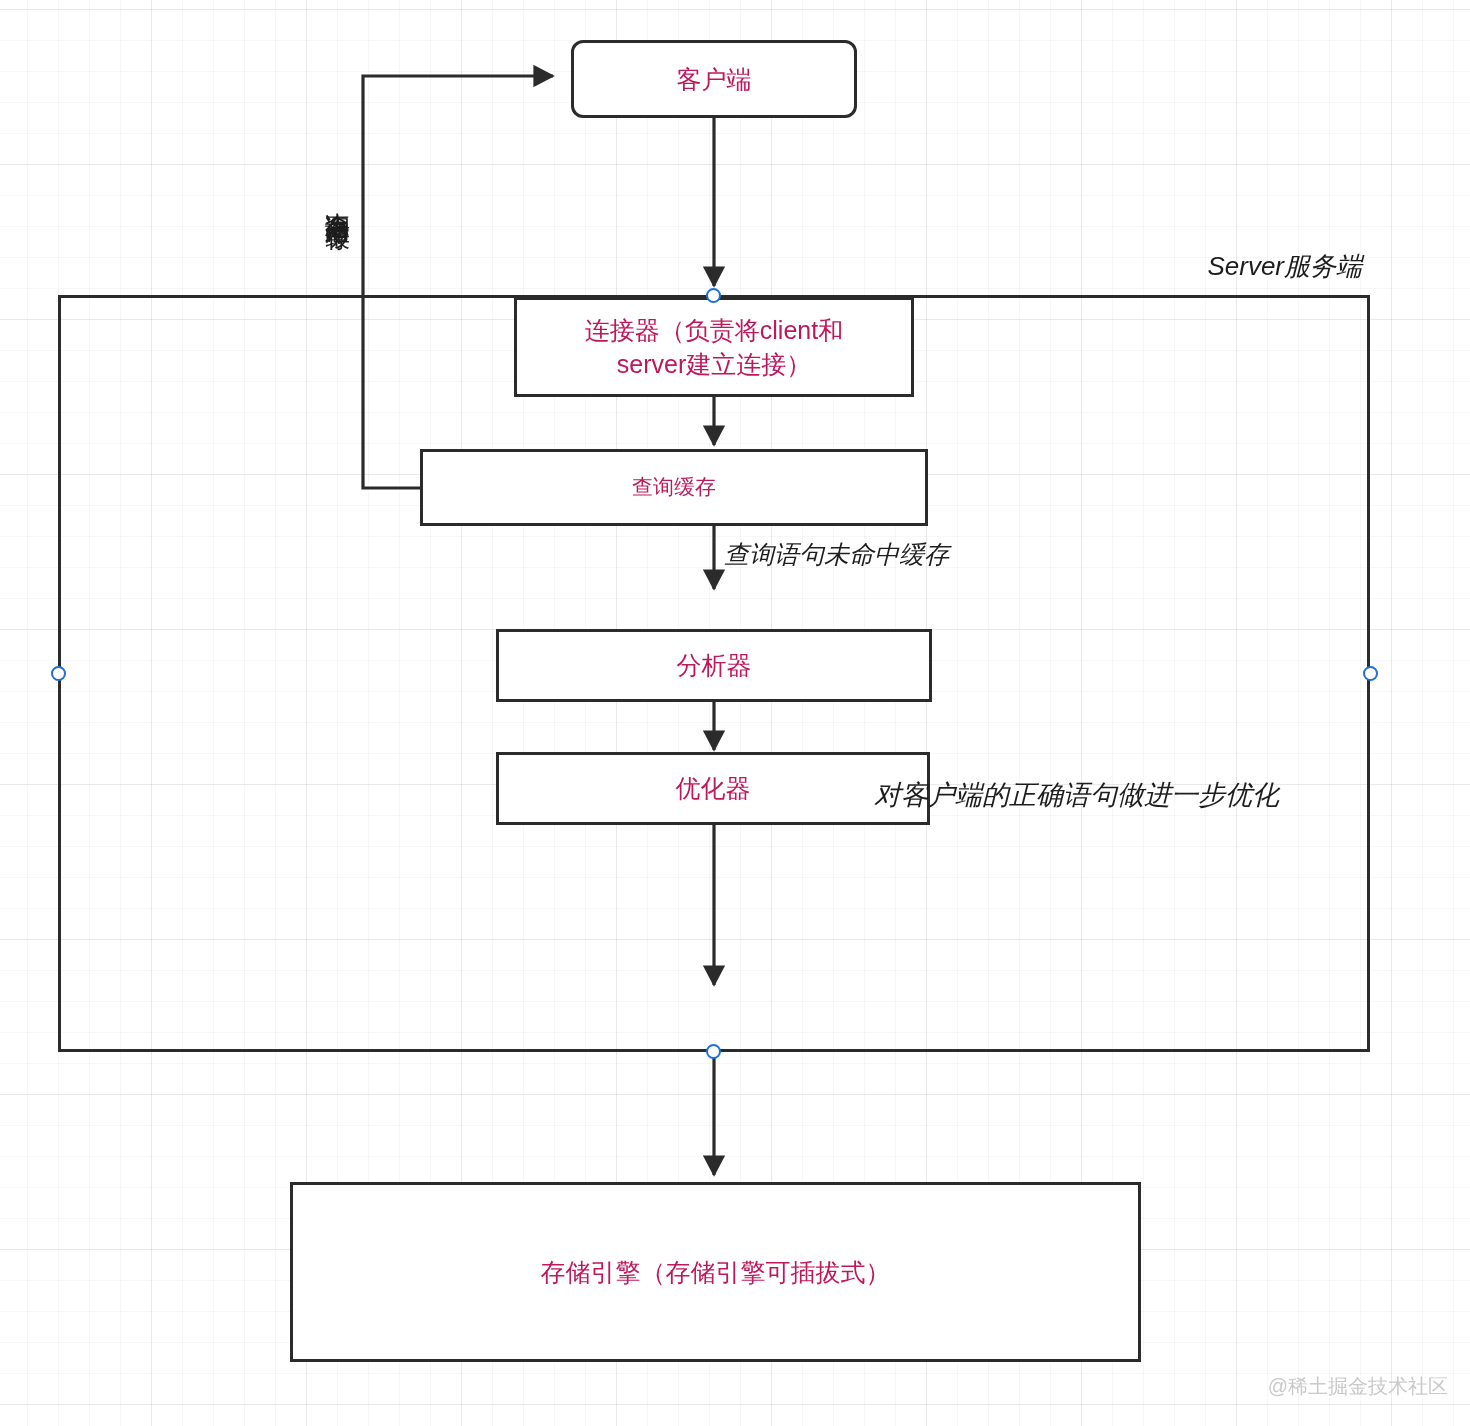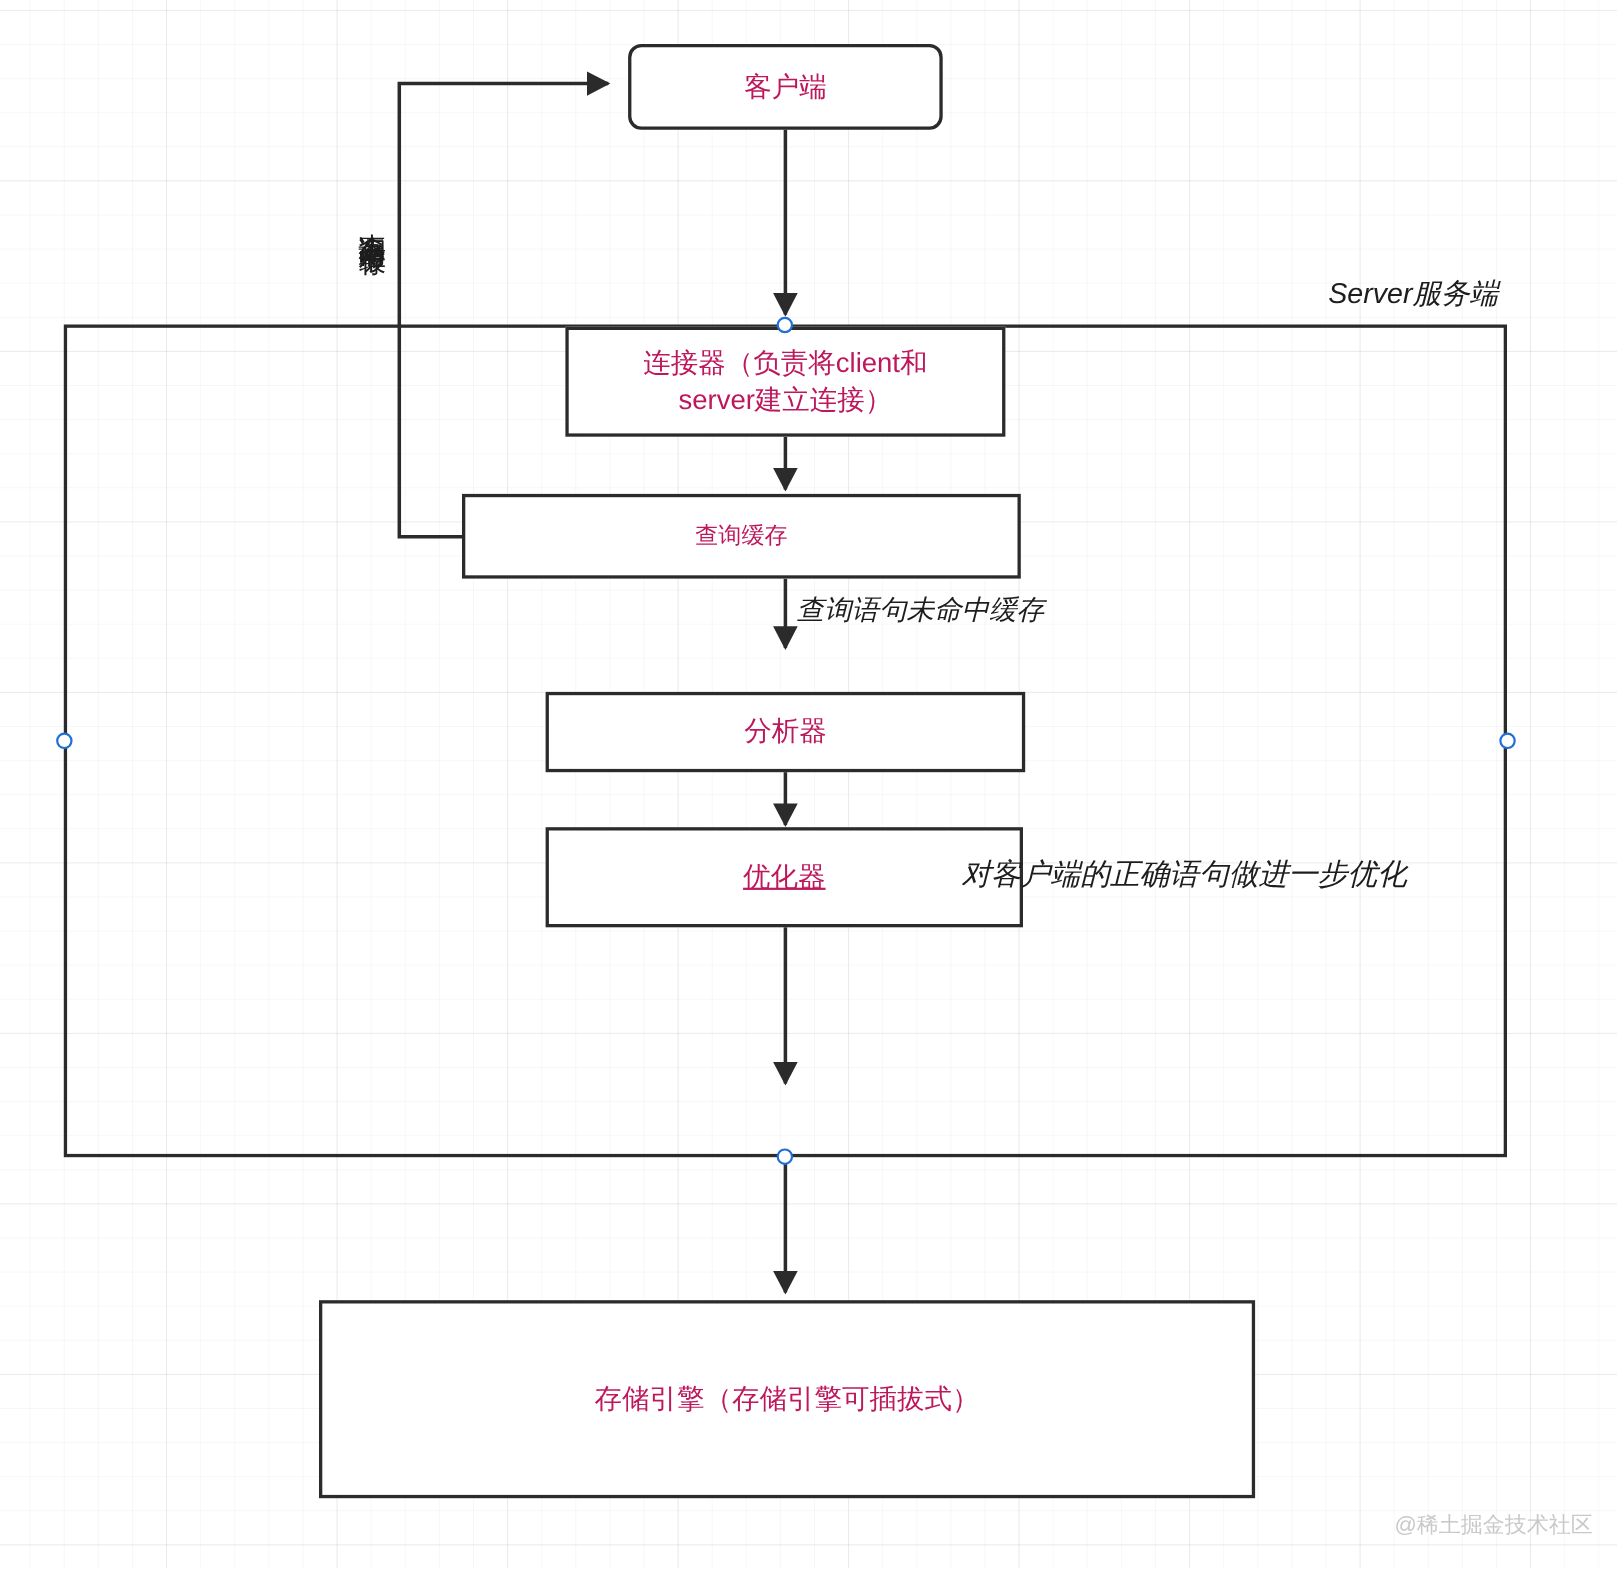--- a/index.html
+++ b/index.html
@@ -150,21 +150,21 @@
   </div>
 
   <div class="node" style="left:420px; top:449px; width:508px; height:77px; font-size:21px;font-family:Liberation Serif, serif;">
     <span>查询缓存</span>
   </div>
 
   <div class="node" style="left:496px; top:592px; width:436px; height:73px; font-size:25px;margin-top:37px;">
     <span>分析器</span>
   </div>
 
-  <div class="node" style="left:496px; top:752px; width:434px; height:91px; font-size:25px;text-decoration:underline;">
+  <div class="node" style="left:496px; top:752px; width:434px; height:73px; font-size:25px;">
     <span>优化器</span>
   </div>
 
 
   <div class="node" style="left:290px; top:1182px; width:851px; height:180px; font-size:25px;text-align:right;">
     <span>存储引擎（存储引擎可插拔式）</span>
   </div>
 
   <div class="vlabel" style="left:325px; top:192px; font-size:25px;">查询语句命中缓存</div>
 

